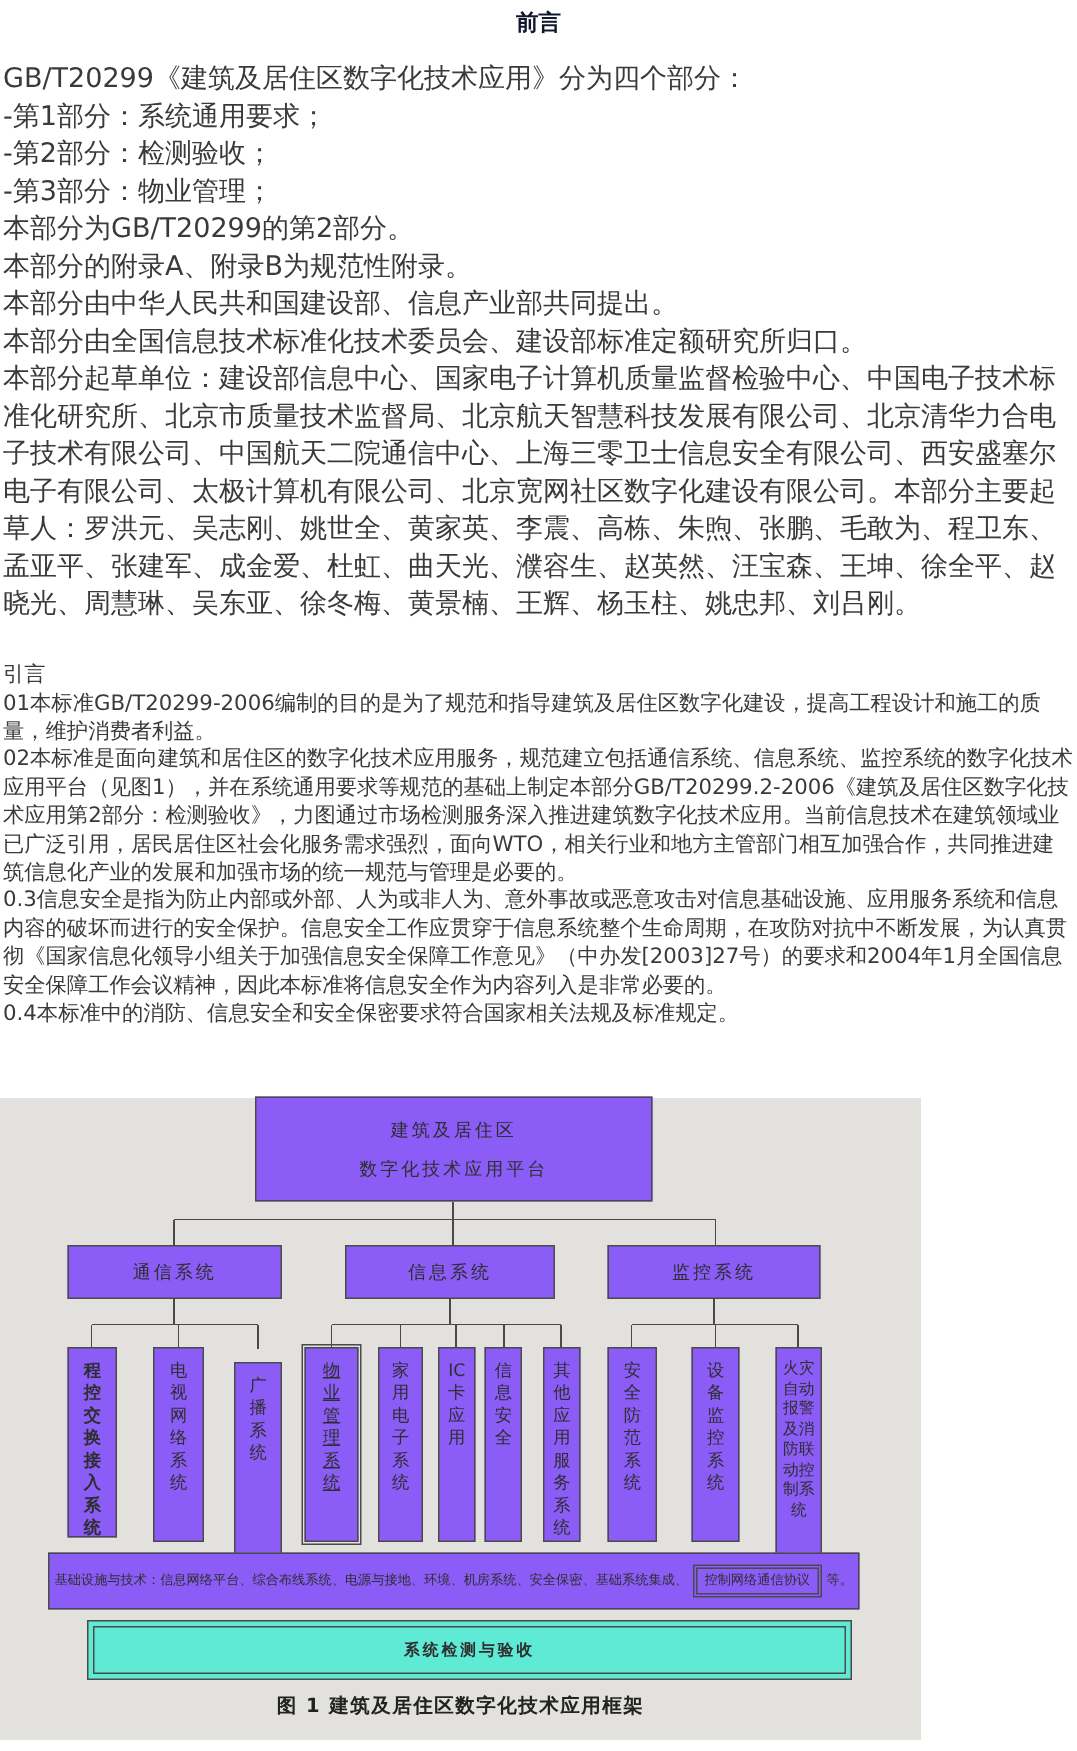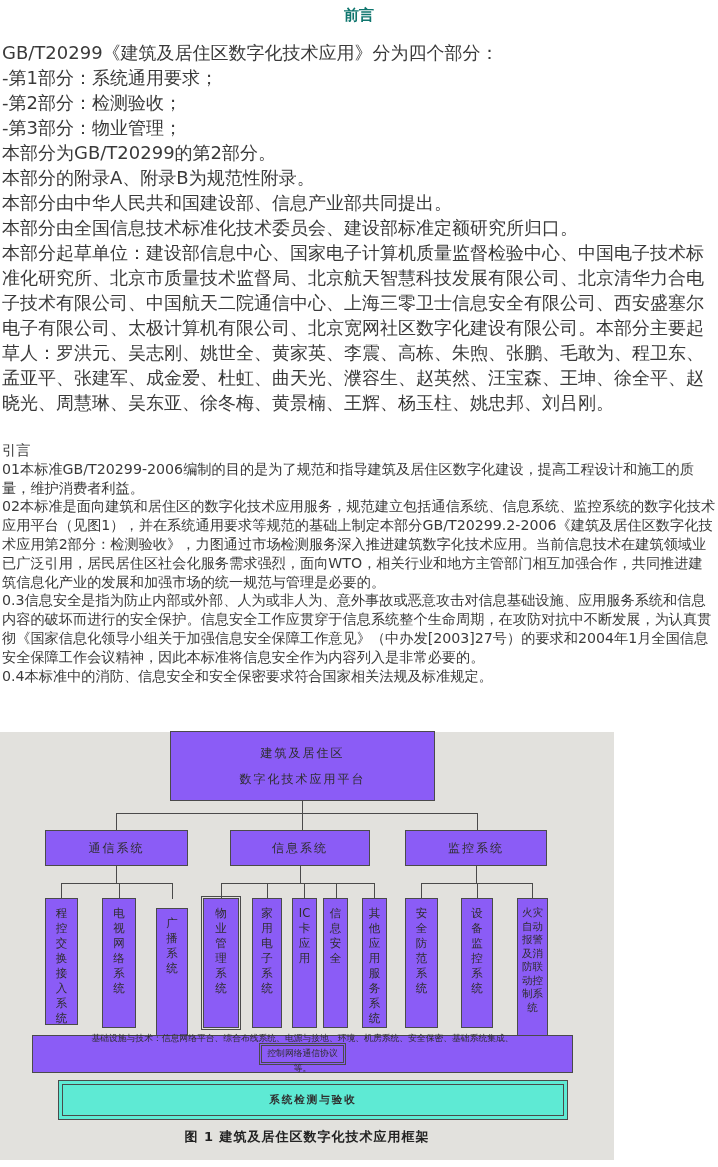--- a/index.html
+++ b/index.html
@@ -2,42 +2,42 @@
 <html><head>
 <meta charset="utf-8">
 <style>
   html,body{margin:0;padding:0;}
   body{
     width:718px;height:1167px;position:relative;background:#ffffff;overflow:hidden;
     font-family:"DejaVu Sans", sans-serif;color:#3a3a3a;
   }
   
   .fw-title{position:absolute;top:6px;left:0;width:718px;text-align:center;
-    font-size:15px;font-weight:bold;color:#0f766e;}
+    font-size:15px;font-weight:bold;color:#0f172a;}
   .fw-body{position:absolute;top:40px;left:2px;width:714px;font-size:18px;line-height:25px;}
   .fw-body p{margin:0;}
   .intro{position:absolute;top:441px;left:2px;width:714px;}
   .intro-heading{font-size:15px;line-height:23px;margin:0 0 2px 0;}
   .intro p{margin:0;font-size:14.2px;line-height:18.8px;}
   
   #figure{position:absolute;top:728px;left:0;width:718px;height:439px;}
   .scan-bg{position:absolute;top:4px;left:0;width:614px;height:428px;background:#e2e1dd;}
   #figure svg{position:absolute;top:0;left:0;}
   .dbox{position:absolute;box-sizing:border-box;border:1px solid #4a4a4a;background:#8b5cf6;color:#2e2e2e;}
   .root-box{display:flex;flex-direction:column;align-items:center;justify-content:center;
     gap:9px;font-size:12px;letter-spacing:2px;}
   .gbox{display:flex;align-items:center;justify-content:center;font-size:12px;letter-spacing:2px;}
   .vbox{display:flex;justify-content:center;padding-top:7px;}
   .vbox span{display:block;width:1em;font-size:11.5px;line-height:15px;
     word-break:break-all;text-align:center;}
   .vbox.vic span{width:1.45em;}
   .vbox.v2 span{width:2.25em;font-size:10.5px;line-height:13.5px;}
-  .double{outline:1px solid #4a4a4a;outline-offset:1px;}
+  .double{outline:1px solid #4a4a4a;outline-offset:1px;text-decoration:underline;}
   .infra{display:flex;align-items:center;justify-content:center;font-size:8.8px;
-    white-space:nowrap;flex-direction:column;}
+    white-space:nowrap;}
   .infra .term{border:1px solid #4a4a4a;outline:1px solid #4a4a4a;outline-offset:1px;
     padding:2px 5px;margin:0 5px;}
   .accept-outer{background:#5eead4;}
   .accept-inner{position:absolute;inset:3px;border:1px solid #4a4a4a;
     display:flex;align-items:center;justify-content:center;font-size:10.5px;
     letter-spacing:2px;font-weight:bold;color:#2e2e2e;}
   .fig-caption{position:absolute;top:400px;left:0;width:614px;text-align:center;
     font-size:13px;font-weight:bold;letter-spacing:1px;color:#222;}
 </style>
 </head>
@@ -95,21 +95,21 @@
 
   <div class="dbox root-box" style="left:170px;top:3px;width:265px;height:70px;">
     <div>建筑及居住区</div>
     <div>数字化技术应用平台</div>
   </div>
 
   <div class="dbox gbox" style="left:45px;top:102px;width:143px;height:36px;">通信系统</div>
   <div class="dbox gbox" style="left:230px;top:102px;width:140px;height:36px;">信息系统</div>
   <div class="dbox gbox" style="left:405px;top:102px;width:142px;height:36px;">监控系统</div>
 
-  <div class="dbox vbox" style="left:45px;top:170px;width:33px;height:127px;">
+  <div class="dbox vbox" style="left:45px;top:170px;width:33px;height:127px;font-weight:bold;">
     <span>程控交换接入系统</span>
     </div>
   <div class="dbox vbox" style="left:102px;top:170px;width:34px;height:130px;">
     <span>电视网络系统</span>
     </div>
   <div class="dbox vbox" style="left:156px;top:180px;width:32px;height:130px;">
     <span>广播系统</span>
     </div>
 
   <div class="dbox vbox double" style="left:203px;top:170px;width:36px;height:130px;">

